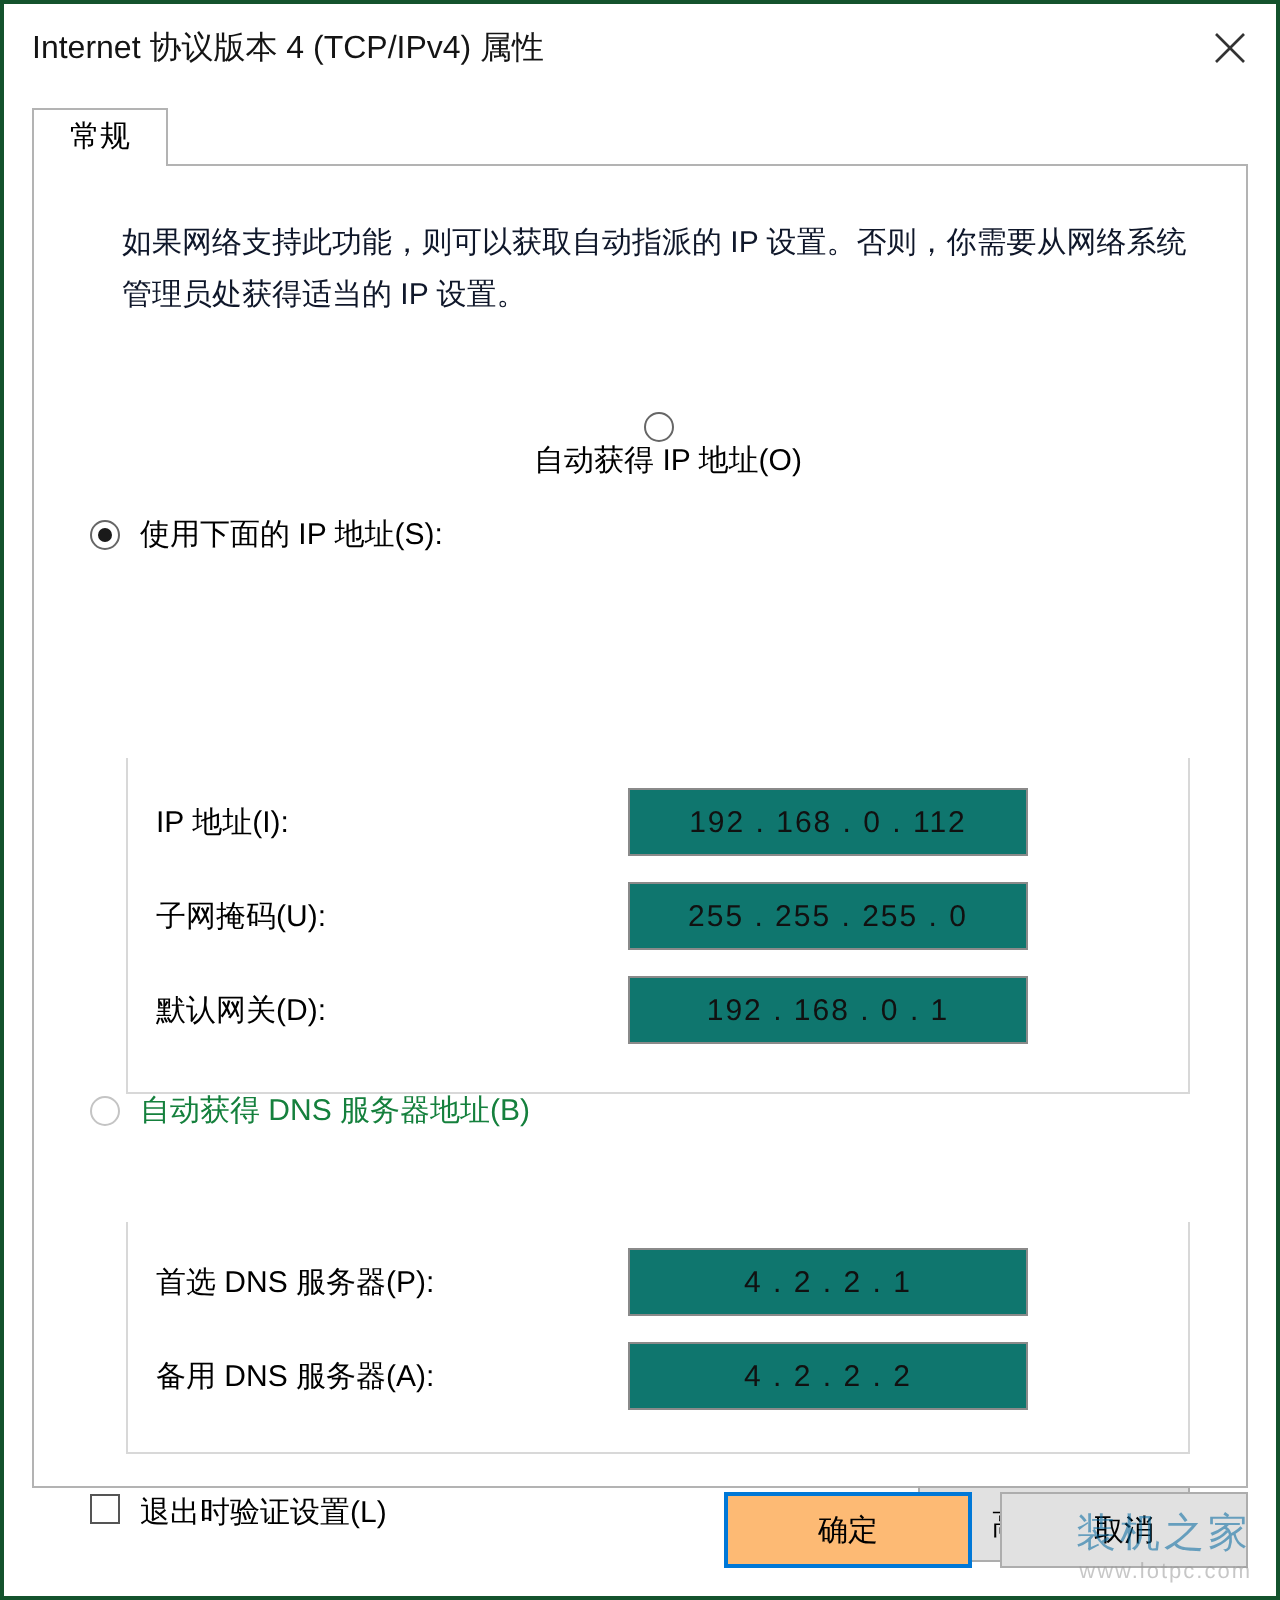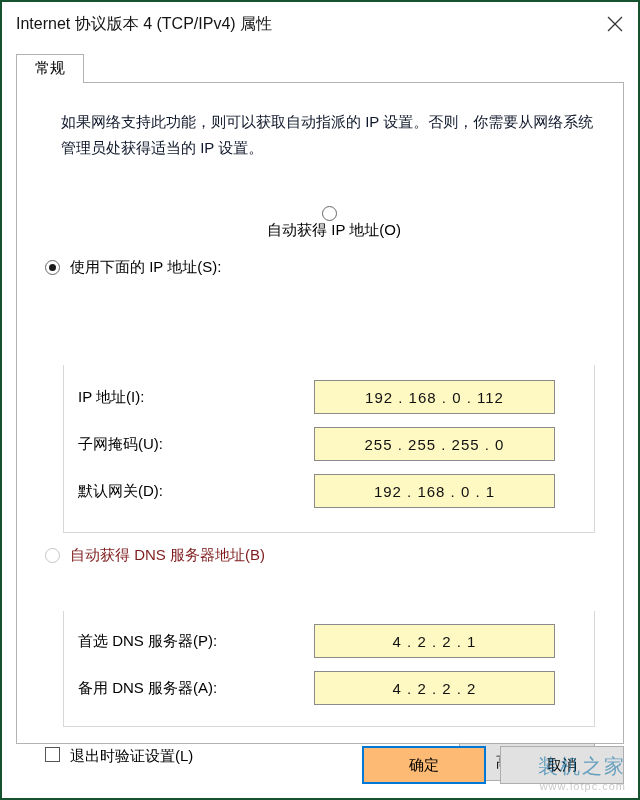--- a/index.html
+++ b/index.html
@@ -106,51 +106,51 @@
     top: 3px;
     width: 7px;
     height: 7px;
     border-radius: 50%;
     background: #1a1a1a;
   }
   .radio.disabled {
     border-color: #c4c4c4;
   }
   .radio-label { font-size: 15px; }
-  .radio-label.disabled { color: #7f1d1d; }
+  .radio-label.disabled { color: #15803d; }
 
   
   .groupbox {
     position: absolute;
     border: 1px solid #d8d8d8;
     border-top: none;
     box-sizing: border-box;
   }
-  .group-ip   { left: 46px; right: 28px; top: 282px; height: 168px; }
+  .group-ip   { left: 46px; right: 28px; top: 296px; height: 168px; }
   .group-dns  { left: 46px; right: 28px; top: 528px; height: 116px; text-decoration: underline; }
 
   .field-row {
     position: absolute;
     left: 0; right: 0;
     height: 36px;
     display: flex;
     align-items: center;
   }
   .field-label {
     width: 250px;
     padding-left: 14px;
     box-sizing: border-box;
     font-size: 15px;
   }
   .field-input {
-    width: 241px;
+    width: 200px;
     height: 34px;
     border: 1px solid #8a8a8a;
     box-sizing: border-box;
-    background: #fef9c3;
+    background: #0f766e;
     display: flex;
     align-items: center;
     justify-content: center;
     font-size: 15px;
     letter-spacing: 1px;
     color: #111;
     text-align: center;
   }
 
   

